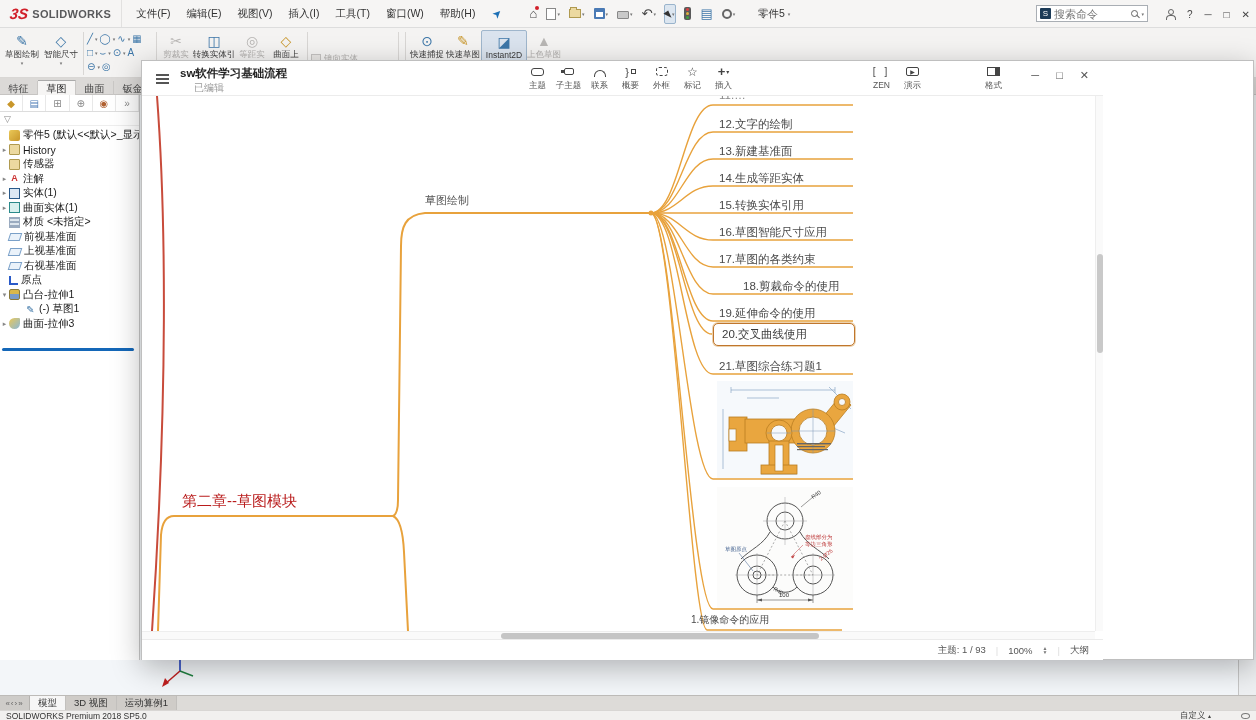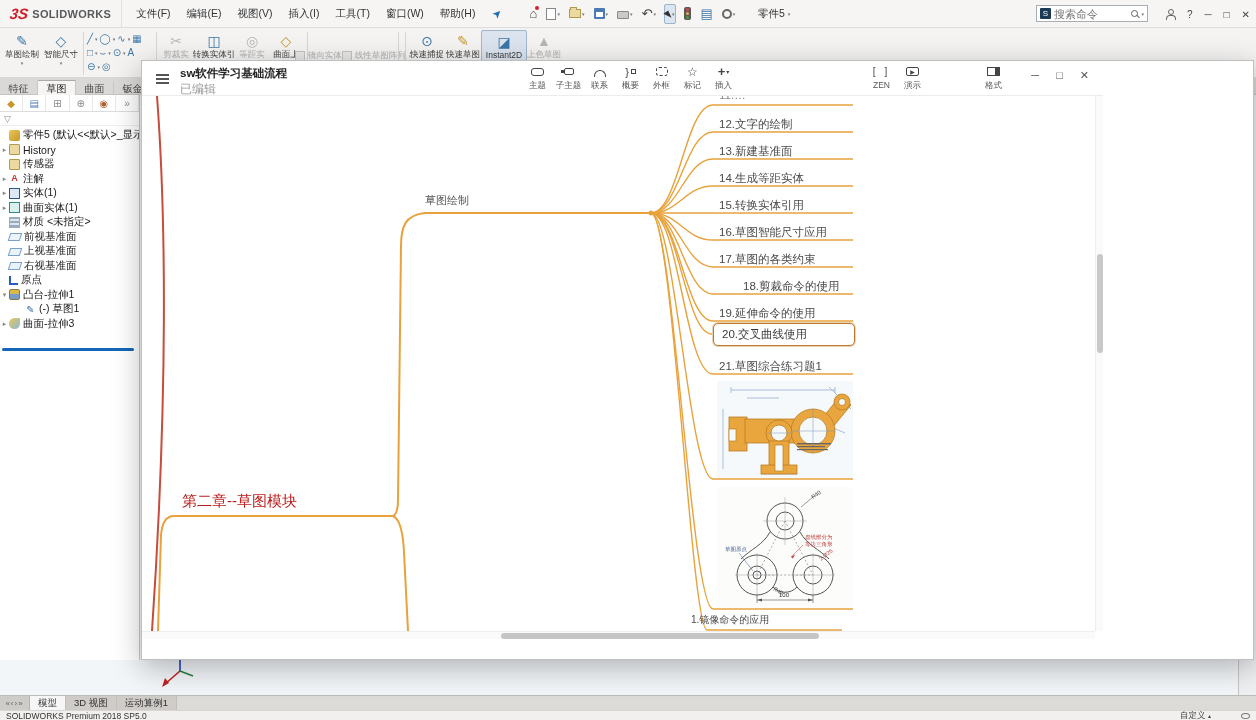--- a/index.html
+++ b/index.html
@@ -47,21 +47,21 @@
   .cmdbtn .cico{height:18px;display:flex;align-items:center;justify-content:center;font-size:14px;color:#3c76a8}
   .cmdbtn .carr{font-size:5px;color:#777;margin-top:1px}
   .cmdbtn.disabled{color:#b0aeac}
   .cmdbtn.disabled .cico{color:#b8b6b4}
   .cmdbtn.active{background:#dae3ee;border:1px solid #9fb6cc;border-radius:2px}
   .csep{width:1px;background:#d8d6d4;margin:2px 3px}
   .toolgrid{display:flex;flex-direction:column;justify-content:flex-start;gap:1px;padding-top:2px}
   .tg-row{display:flex;align-items:center;gap:2px;height:13px}
   .tg-row b{font-weight:normal;font-size:10px;color:#3c76a8}
   .tg-row i{font-style:normal;font-size:5px;color:#777}
-  .stackcol{display:flex;flex-direction:row;justify-content:center;gap:0;padding-top:4px}
+  .stackcol{display:flex;flex-direction:column;justify-content:flex-end;gap:0;padding-top:4px}
   .stackrow{display:flex;align-items:center;gap:3px;font-size:8.5px;color:#b0aeac;white-space:nowrap}
   .stackrow .sico{width:10px;height:10px;border:1px solid #c4c2c0;background:#e8e6e4;flex:none}
   
   .sw-tabrow{position:absolute;left:0;top:78px;width:1256px;height:17px;background:#dbd9d7;border-bottom:1px solid #c6c4c2}
   .mtab{display:inline-block;width:38px;height:17px;line-height:16px;text-align:center;font-size:10px;color:#444;border-right:1px solid #c9c7c5}
   .mtab.active{background:#f6f5f4;color:#222;border-top:1px solid #aaa}
   .docwin{position:absolute;right:8px;top:2px;display:flex;align-items:center;gap:10px;color:#555;font-size:9px}
   .minidoc{width:9px;height:10px;border:1px solid #888;background:#fff;font-size:6px;line-height:9px;text-align:center;color:#555}
   .restore-g{width:8px;height:7px;border:1px solid #555;position:relative;background:#eee}
   .restore-g::before{content:"";position:absolute;left:2px;top:-3px;width:8px;height:7px;border:1px solid #555;border-bottom:none;border-left:none}
@@ -99,21 +99,21 @@
   .btab{padding:0 8px;display:flex;align-items:center;border-right:1px solid #c2c0bd;background:#cfccc8}
   .btab.active{background:#f6f6f6}
   .sw-statusbar{position:absolute;left:0;top:710px;width:1256px;height:10px;background:#f1f0ef;border-top:1px solid #d8d6d4;font-size:8.5px;color:#333;display:flex;align-items:center;justify-content:space-between;padding:0 6px}
   .sb-right{display:flex;align-items:center;gap:30px;color:#444}
   .eye-g{width:9px;height:6px;border:1px solid #777;border-radius:50%;position:relative}
   
   .xmind{position:absolute;left:141px;top:60px;width:1113px;height:600px;background:#fff;border:1px solid #bfbfbf;box-shadow:0 8px 28px rgba(0,0,0,.28);z-index:50}
   .xhead{position:absolute;left:0;top:0;width:961px;height:35px;background:#fff;border-bottom:1px solid #ececec}
   .hamb{position:absolute;left:14px;top:13px;width:13px;height:2px;background:#555;box-shadow:0 4px 0 #555,0 8px 0 #555}
   .xtitle{position:absolute;left:38px;top:5px;font-size:11.5px;font-weight:bold;color:#222}
-  .xsub{position:absolute;left:38px;top:20px;font-size:12px;color:#9a9a9a}
+  .xsub{position:absolute;left:52px;top:20px;font-size:10px;color:#9a9a9a}
   .xtools{position:absolute;left:380px;top:3px;display:flex}
   .xtool{width:31px;display:flex;flex-direction:column;align-items:center;font-size:8.5px;color:#555}
   .xti{height:15px;display:flex;align-items:center;justify-content:center;color:#444;margin-bottom:1px;gap:1px}
   .sh-topic{width:13px;height:8px;border:1.3px solid #444;border-radius:3px}
   .sh-sub{width:10px;height:7px;border:1.3px solid #444;border-radius:2px;box-shadow:-5px 0 0 -2px #444}
   .sh-rel{width:12px;height:7px;border:1.3px solid #444;border-bottom:none;border-radius:7px 7px 0 0;margin-top:4px}
   .sh-sum{font-size:11px;color:#444;display:flex;align-items:center}
   .sh-sum i{width:5px;height:5px;border:1.2px solid #444;margin-left:1px}
   .sh-bound{width:12px;height:9px;border:1.2px dashed #444;border-radius:3px}
   .sh-fmt{width:13px;height:9px;border:1.2px solid #444;position:relative}
@@ -636,15 +636,26 @@
       </div>
     </div>
 
     <div class="xvscroll">
         <div class="xvthumb"></div>
       </div>
     <div class="xhscroll">
         <div class="xhthumb"></div>
       </div>
 
+    <div class="xstatus">
+      <span>主题: 1 / 93</span>
+      <span class="sep">|</span>
+      <span>100%</span>
+      <span class="zoomud">
+          <span>▲</span>
+          <span>▼</span>
+        </span>
+      <span class="sep">|</span>
+      <span>大纲</span>
+    </div>
   </div>
 
 </div>
 
 </body></html>

